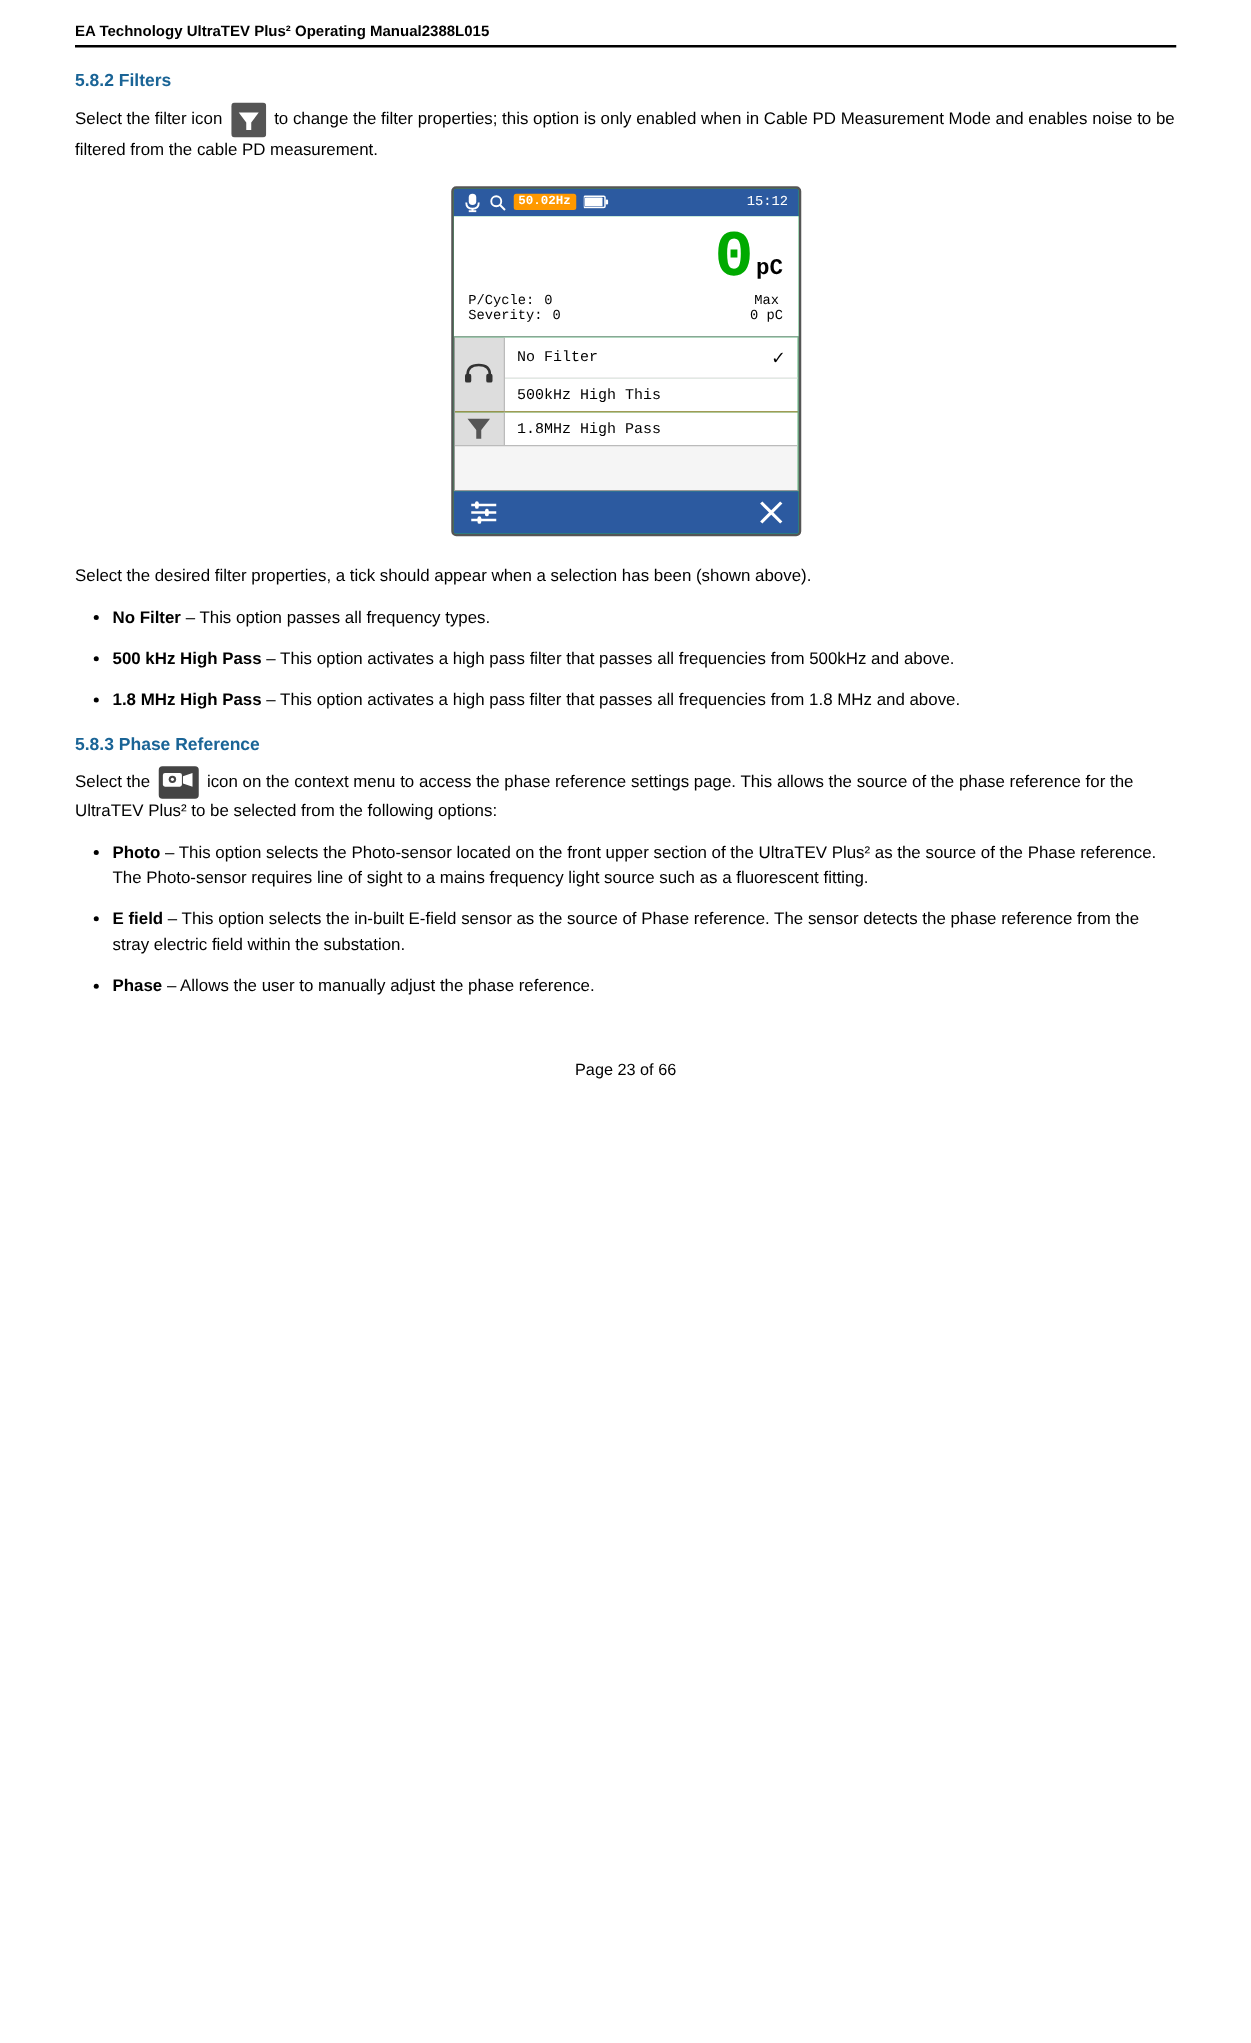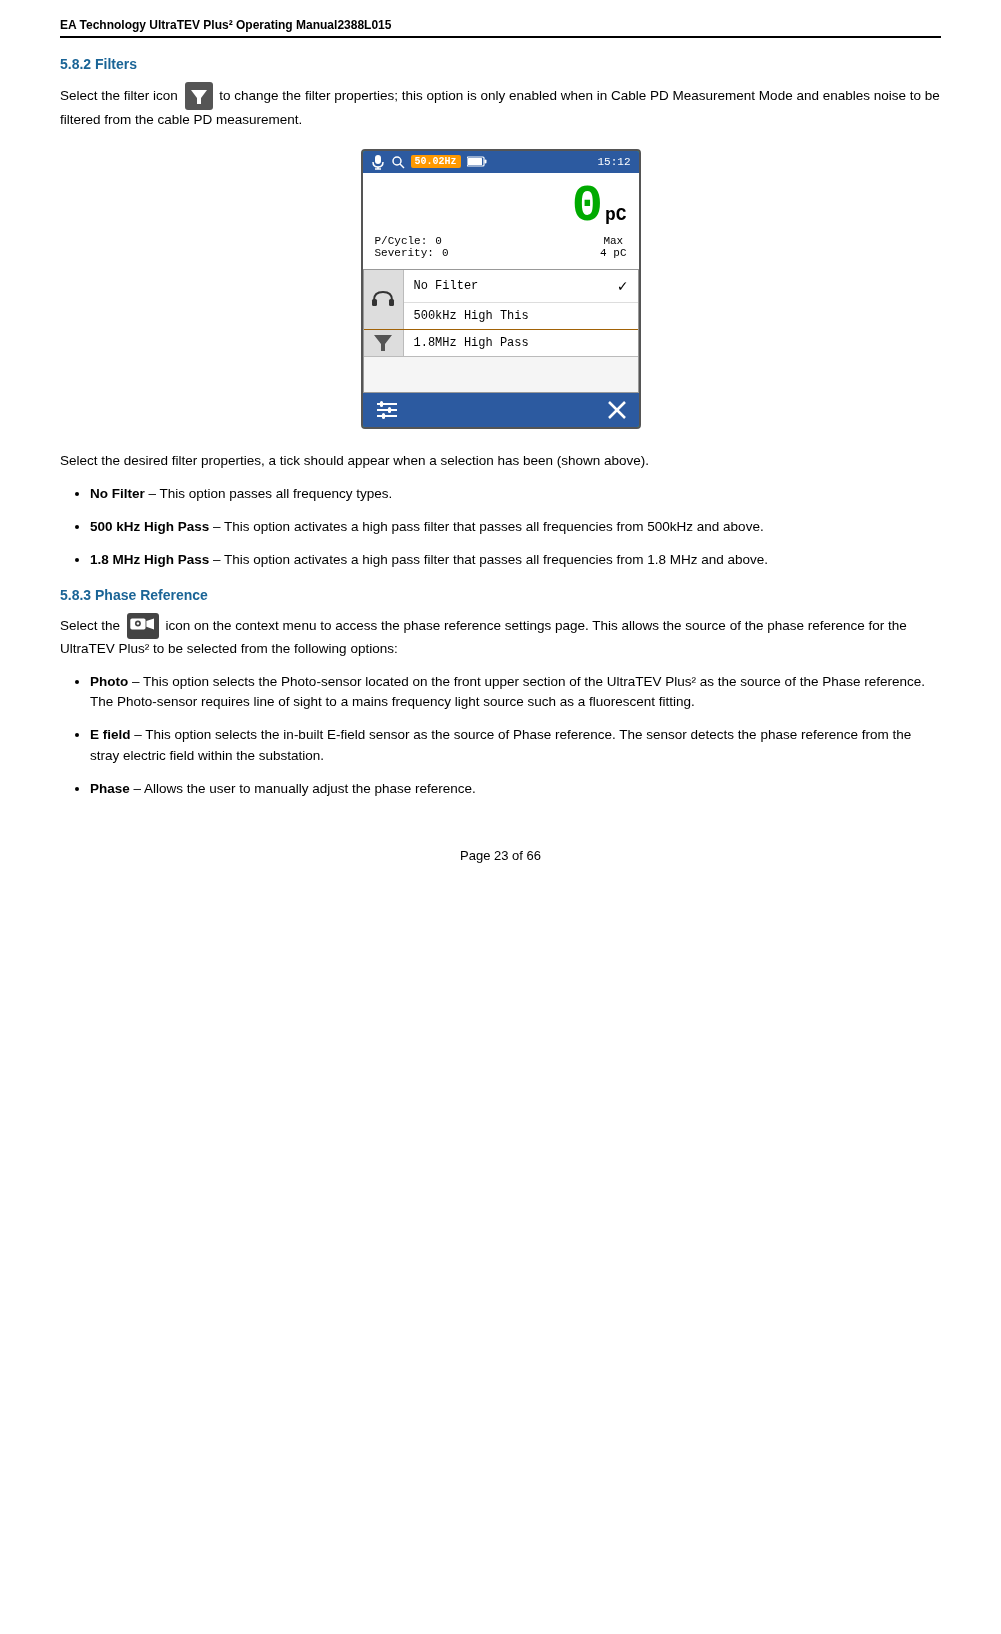--- a/index.html
+++ b/index.html
@@ -234,21 +234,21 @@
               <span class="stat-label">P/Cycle:</span>
               <span class="stat-value">0</span>
             </div>
             <div class="stat-row">
               <span class="stat-label">Severity:</span>
               <span class="stat-value">0</span>
             </div>
           </div>
           <div class="device-stats-right">
             <div>Max</div>
-            <div>4 pC</div>
+            <div>0 pC</div>
           </div>
         </div>
       </div>
 
       <div class="filter-menu">
 
         <div style="display:flex;align-items:stretch;">
           <div style="background:#ddd;width:40px;display:flex;align-items:center;justify-content:center;border-right:1px solid #bbb;">
 
             <svg width="26" height="24" viewBox="0 0 26 24">

